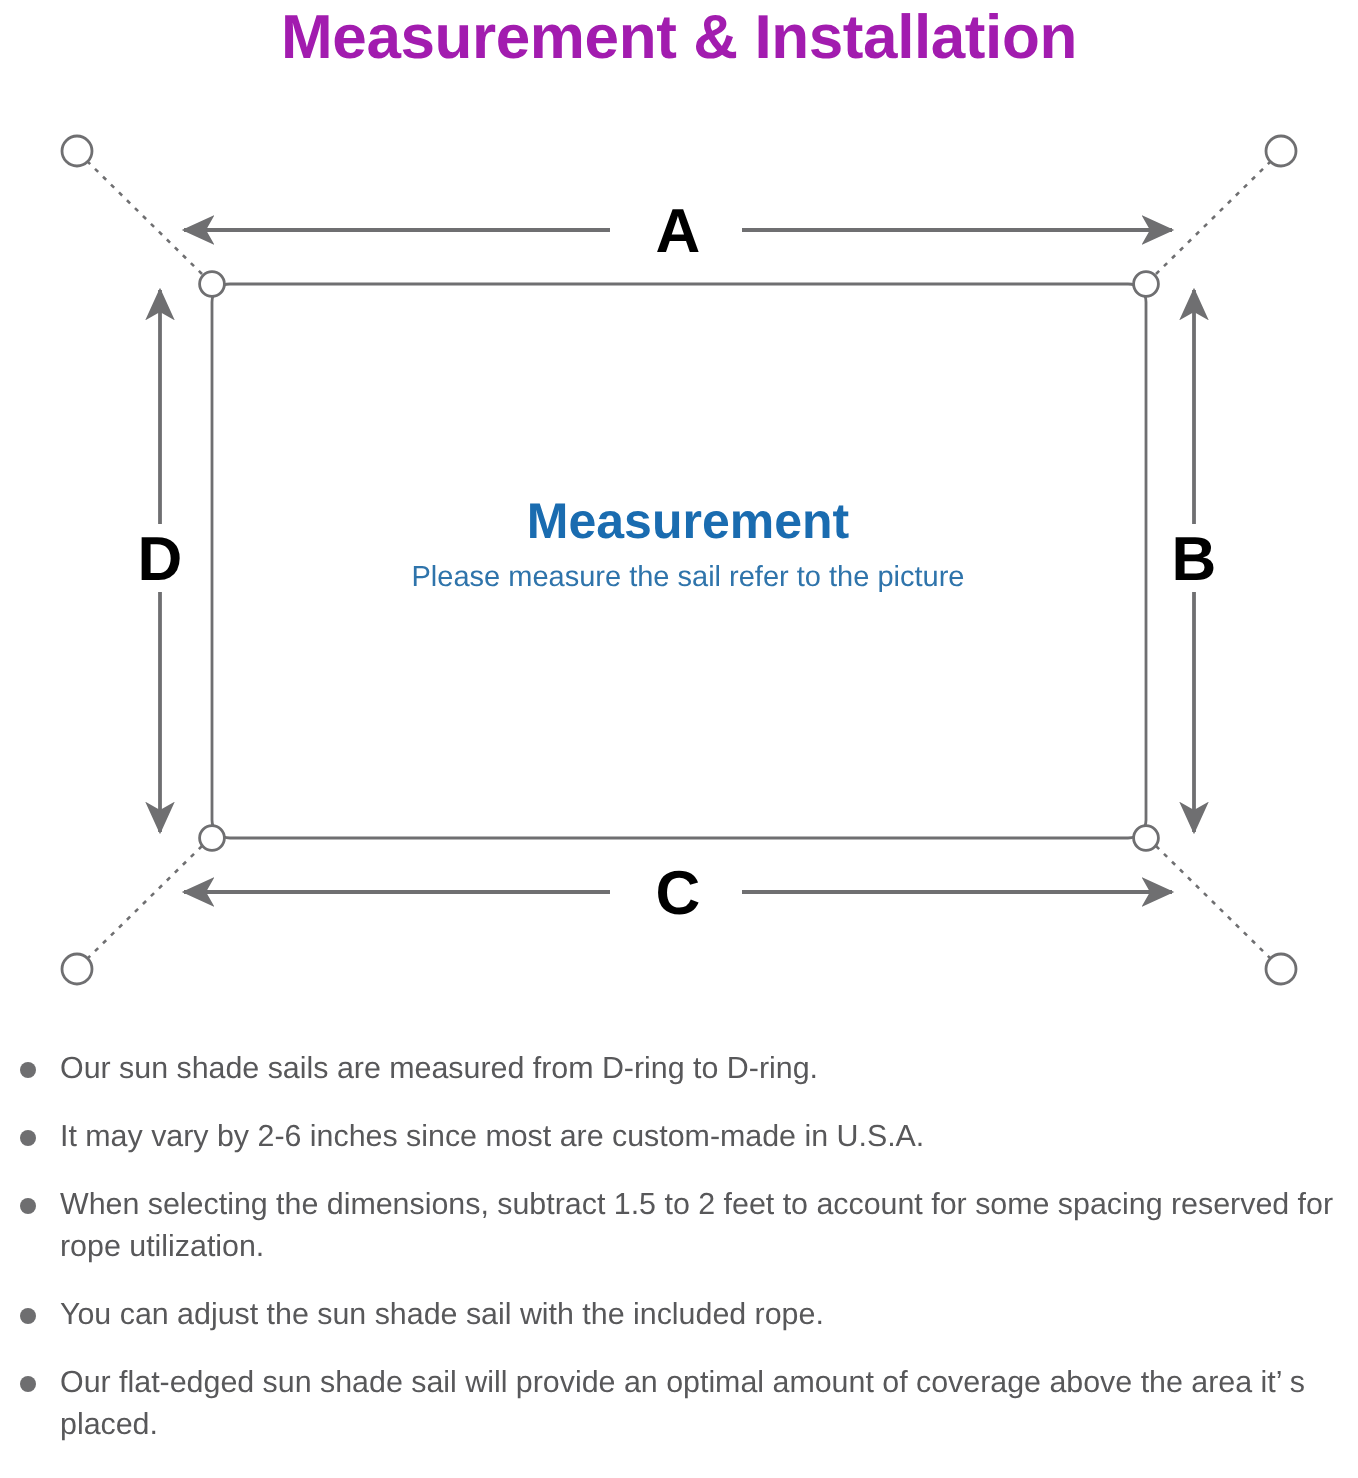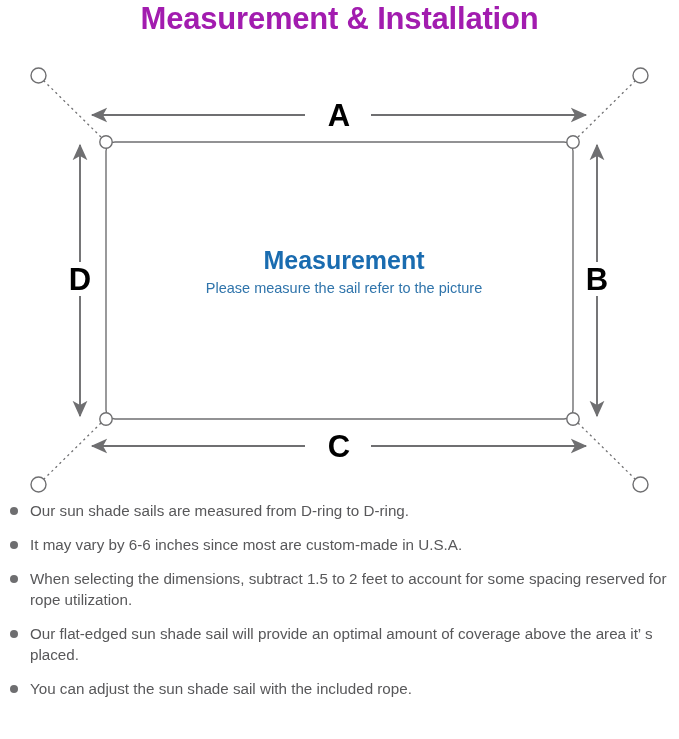--- a/index.html
+++ b/index.html
@@ -61,21 +61,21 @@
   .center-sub {
     font-family: "Liberation Sans", sans-serif;
     font-size: 14.5px;
     font-weight: normal;
     fill: #2f74ab;
   }
 
   
   .notes {
     position: absolute;
-    top: 500px;
+    top: 524px;
     left: 0;
     width: 679px;
     padding: 0;
     margin: 0;
     list-style: none;
   }
   .note-item {
     position: relative;
     padding-left: 30px;
     margin-bottom: 13px;
@@ -163,27 +163,27 @@
   </svg>
 </div>
 
 <ul class="notes">
   <li class="note-item">
     <span class="note-bullet"></span>
     <span>Our sun shade sails are measured from D-ring to D-ring.</span>
   </li>
   <li class="note-item">
     <span class="note-bullet"></span>
-    <span>It may vary by 6-6 inches since most are custom-made in U.S.A.</span>
+    <span>It may vary by 2-6 inches since most are custom-made in U.S.A.</span>
   </li>
   <li class="note-item">
     <span class="note-bullet"></span>
     <span>When selecting the dimensions, subtract 1.5 to 2 feet to account for some spacing reserved for rope utilization.</span>
   </li>
   <li class="note-item">
     <span class="note-bullet"></span>
-    <span>Our flat-edged sun shade sail will provide an optimal amount of coverage above the area it’ s placed.</span>
+    <span>You can adjust the sun shade sail with the included rope.</span>
   </li>
   <li class="note-item">
     <span class="note-bullet"></span>
-    <span>You can adjust the sun shade sail with the included rope.</span>
+    <span>Our flat-edged sun shade sail will provide an optimal amount of coverage above the area it’ s placed.</span>
   </li>
 </ul>
 
 </body></html>

